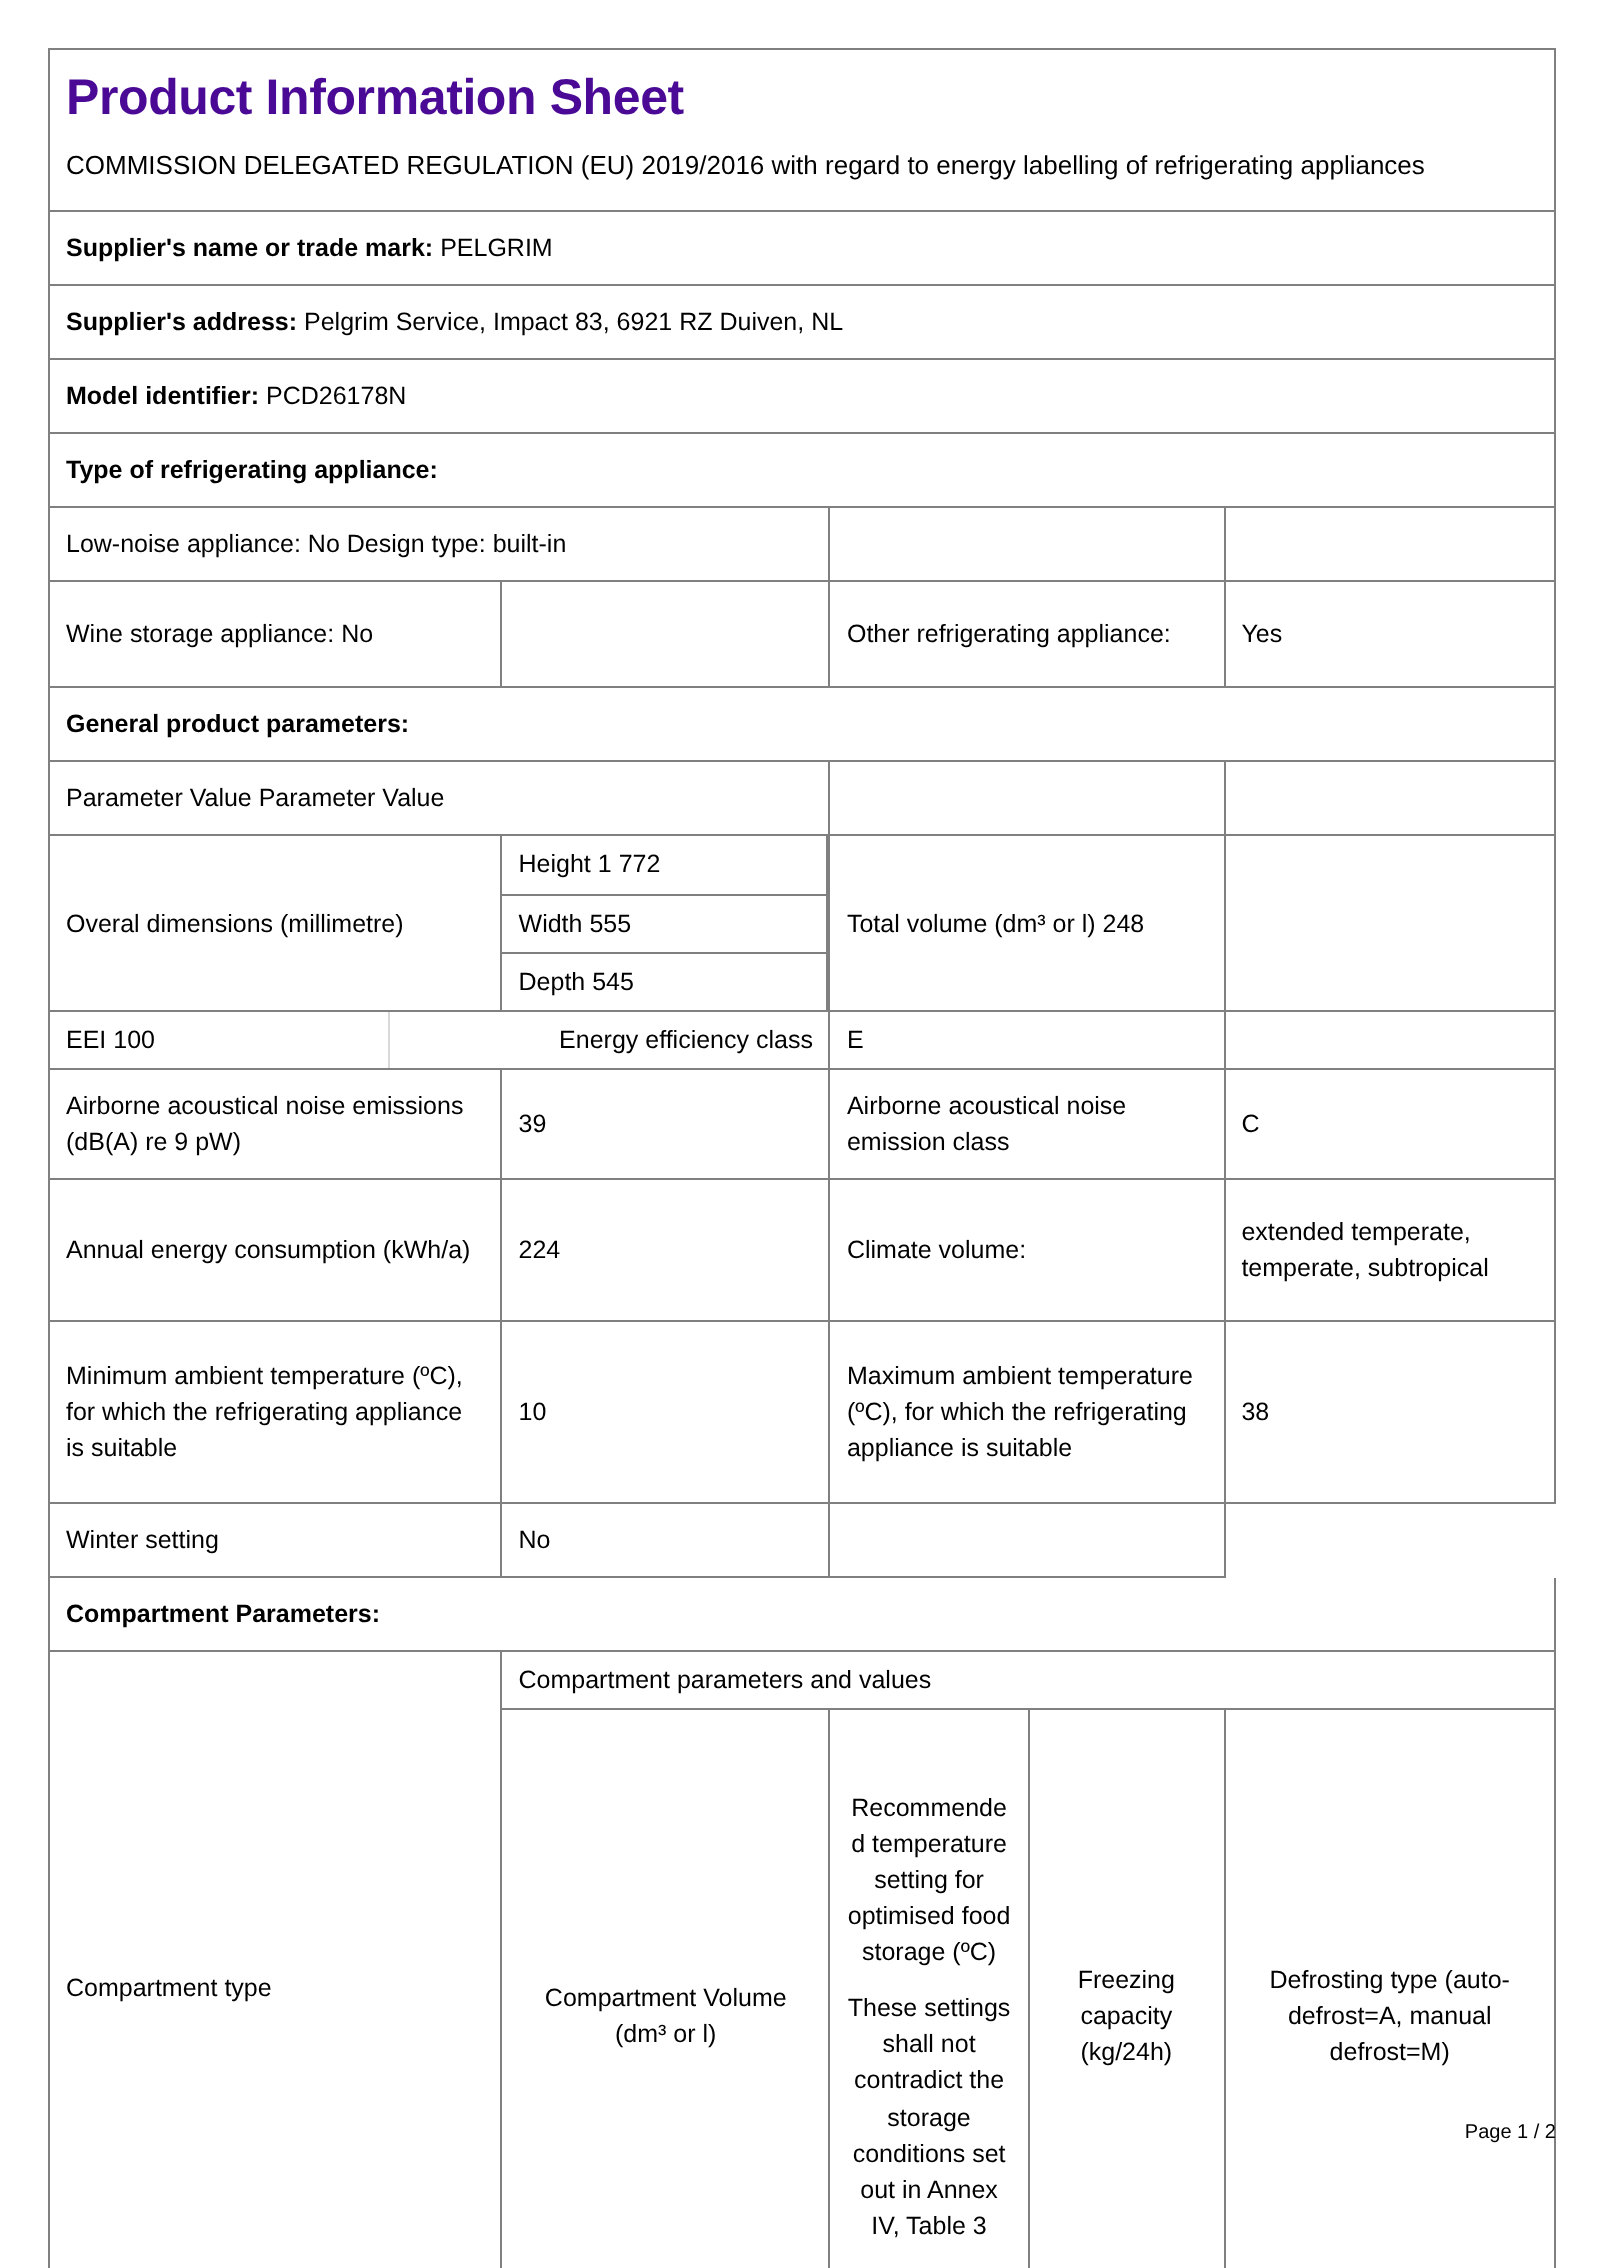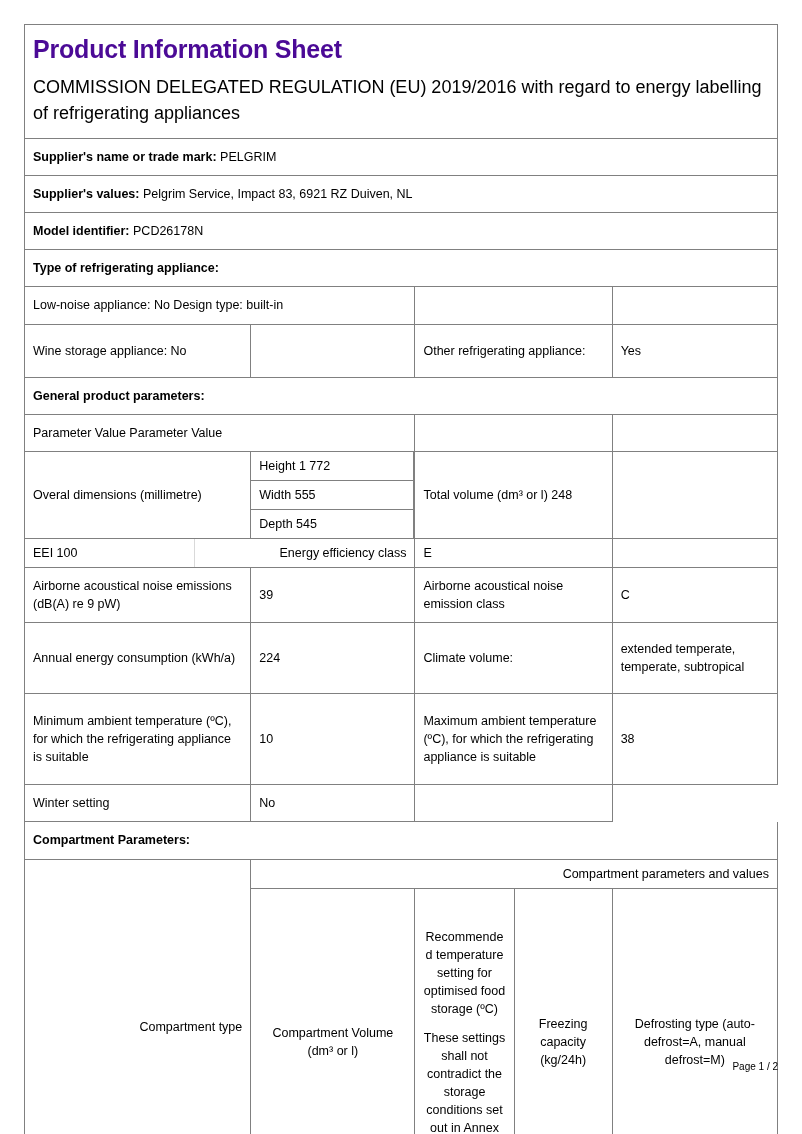--- a/index.html
+++ b/index.html
@@ -39,28 +39,28 @@
   .title-cell { border-bottom: 1px solid #808080 !important; padding: 10px 8px 12px 8px !important; }
   .doc-title {
     color: #4B0A96;
     font-size: 25px;
     font-weight: bold;
     line-height: 1.15;
     margin: 0 0 10px 0;
     letter-spacing: -0.2px;
   }
   .doc-sub {
-    font-size: 18px;
+    font-size: 13px;
     line-height: 1.45;
     margin: 0;
   }
   .b { font-weight: bold; }
   .vtop { vertical-align: top; }
   .vmid { vertical-align: middle; }
-  .center { text-align: right; }
+  .center { text-align: left; }
   .right { text-align: right; }
   .nob-r { border-right: 1px solid #ffffff !important; }
   .nob-l { border-left: 1px solid #ffffff !important; }
   .nob-b { border-bottom: 1px solid #ffffff !important; }
   .nob-t { border-top: 1px solid #ffffff !important; }
   .faint-l { border-left: 1px solid #d9d9d9 !important; }
   .faint-r { border-right: 1px solid #d9d9d9 !important; margin-top: 20px; }
   .nested {
     width: 100%;
     border-collapse: collapse;
@@ -116,21 +116,21 @@
 
     <tr>
       <td colspan="6" class="pad-lg">
         <span class="b">Supplier's name or trade mark:</span>
         <span>PELGRIM</span>
       </td>
     </tr>
 
     <tr>
       <td colspan="6" class="pad-lg">
-        <span class="b">Supplier's values:</span>
+        <span class="b">Supplier's address:</span>
         <span>Pelgrim Service, Impact 83, 6921 RZ Duiven, NL</span>
       </td>
     </tr>
 
     <tr>
       <td colspan="6" class="pad-lg">
         <span class="b">Model identifier:</span>
         <span>PCD26178N</span>
       </td>
     </tr>

